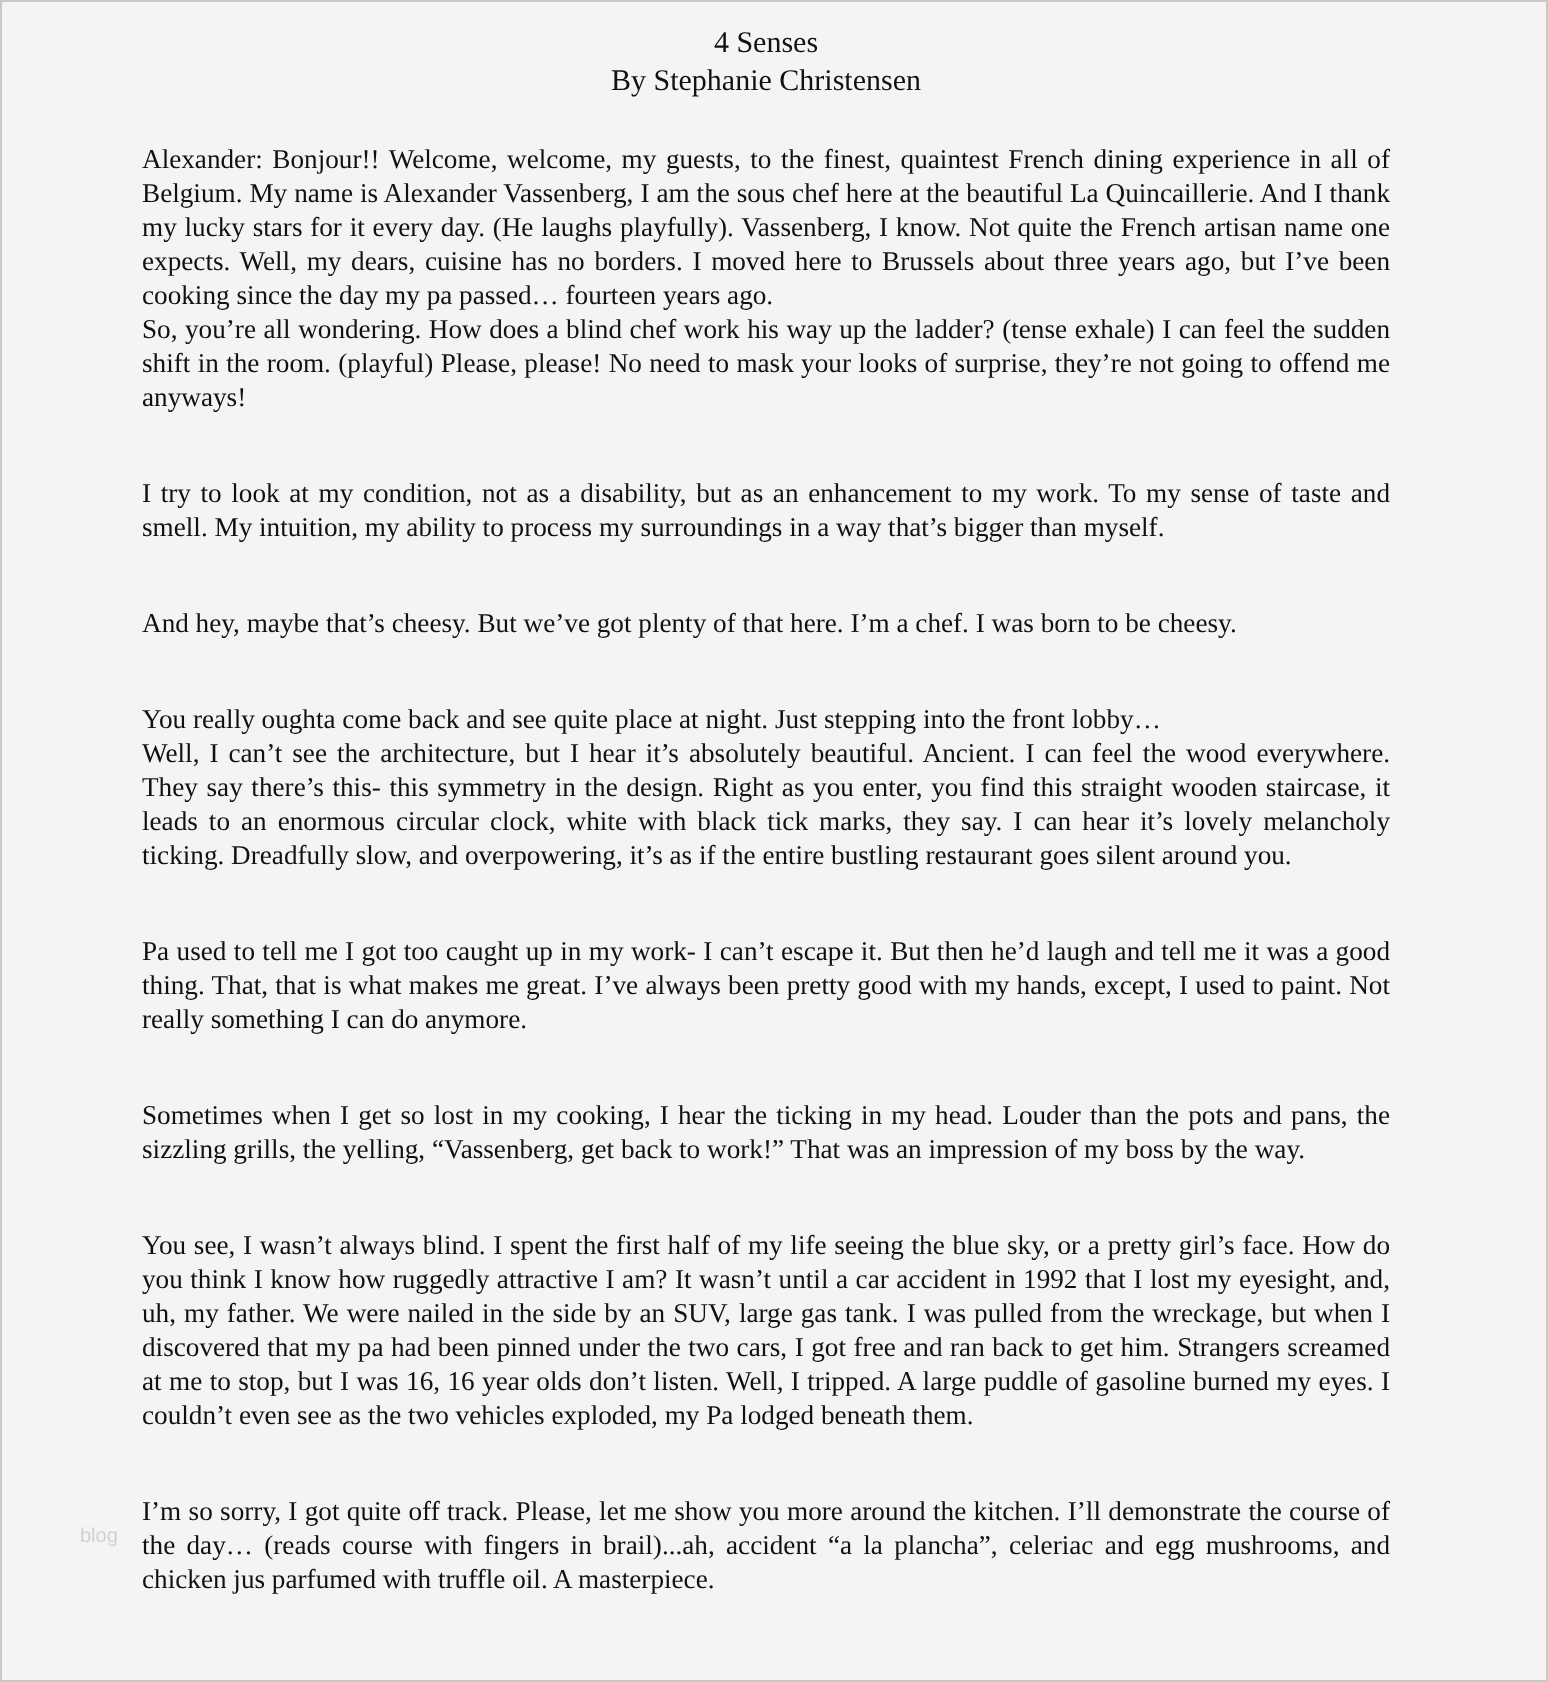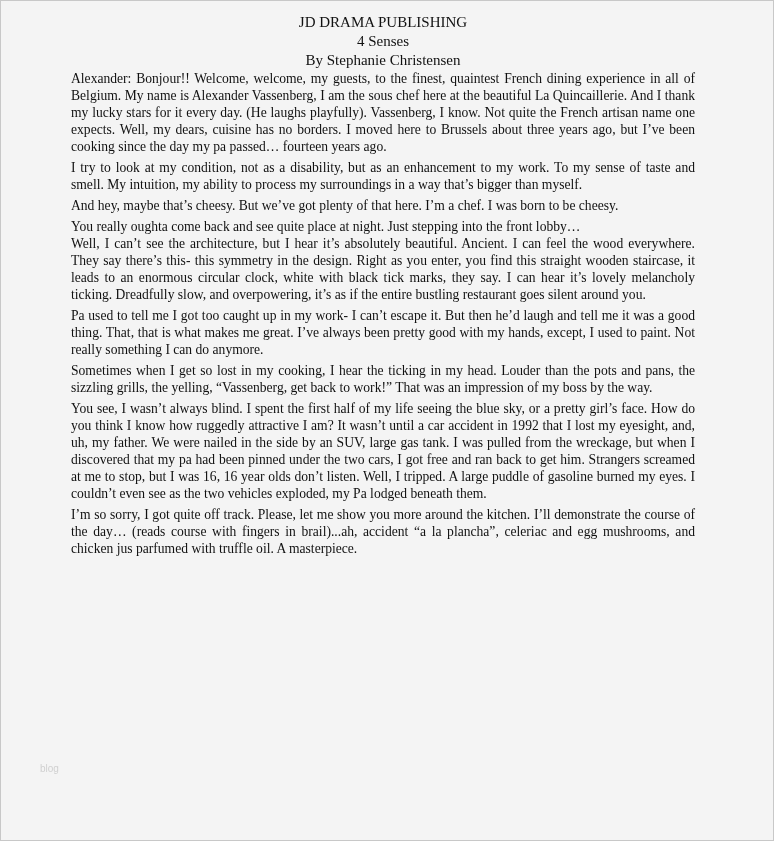--- a/index.html
+++ b/index.html
@@ -8,39 +8,39 @@
       background: #f4f4f4;
       box-sizing: border-box;
       border: 1px solid #c8c8c8;
       position: relative;
       font-family: "Liberation Serif", "DejaVu Serif", serif;
       color: #111;
     }
     .page { position: absolute; left: 70px; top: 12px; width: 624px; }
     .header { text-align: center; font-size: 15px; line-height: 19px; }
     .para { font-size: 13.6px; line-height: 17px; text-align: justify; margin: 0; }
-    .para.gap { margin-top: 4px; }
-    .first { margin-top: 0; }
+    .para.gap { margin-top: 31px; }
+    .first { margin-top: 20px; }
     .bold { font-weight: bold; }
     .watermark {
       position: absolute; left: 39px; top: 762px;
       font-family: Liberation Sans, sans-serif; font-size: 10px; color: #d0d0d0;
     }
   </style>
 </head>
 <body>
 
 <div class="page">
   <div class="header">
-    <div>JD DRAMA PUBLISHING</div>
     <div>4 Senses</div>
     <div>By Stephanie Christensen</div>
   </div>
 
   <p class="para first">Alexander: Bonjour!! Welcome, welcome, my guests, to the finest, quaintest French dining experience in all of Belgium. My name is Alexander Vassenberg, I am the sous chef here at the beautiful La Quincaillerie. And I thank my lucky stars for it every day. (He laughs playfully). Vassenberg, I know. Not quite the French artisan name one expects. Well, my dears, cuisine has no borders. I moved here to Brussels about three years ago, but I’ve been cooking since the day my pa passed… fourteen years ago.</p>
+  <p class="para">So, you’re all wondering. How does a blind chef work his way up the ladder? (tense exhale) I can feel the sudden shift in the room. (playful) Please, please! No need to mask your looks of surprise, they’re not going to offend me anyways!</p>
   <p class="para gap">I try to look at my condition, not as a disability, but as an enhancement to my work. To my sense of taste and smell. My intuition, my ability to process my surroundings in a way that’s bigger than myself.</p>
   <p class="para gap">And hey, maybe that’s cheesy. But we’ve got plenty of that here. I’m a chef. I was born to be cheesy.</p>
 
 
   <p class="para gap">You really oughta come back and see quite place at night. Just stepping into the front lobby…</p>
   <p class="para">Well, I can’t see the architecture, but I hear it’s absolutely beautiful. Ancient. I can feel the wood everywhere. They say there’s this- this symmetry in the design. Right as you enter, you find this straight wooden staircase, it leads to an enormous circular clock, white with black tick marks, they say. I can hear it’s lovely melancholy ticking. Dreadfully slow, and overpowering, it’s as if the entire bustling restaurant goes silent around you.</p>
   <p class="para gap">Pa used to tell me I got too caught up in my work- I can’t escape it. But then he’d laugh and tell me it was a good thing. That, that is what makes me great. I’ve always been pretty good with my hands, except, I used to paint. Not really something I can do anymore.</p>
   <p class="para gap">Sometimes when I get so lost in my cooking, I hear the ticking in my head. Louder than the pots and pans, the sizzling grills, the yelling, “Vassenberg, get back to work!” That was an impression of my boss by the way.</p>
   <p class="para gap">You see, I wasn’t always blind. I spent the first half of my life seeing the blue sky, or a pretty girl’s face. How do you think I know how ruggedly attractive I am? It wasn’t until a car accident in 1992 that I lost my eyesight, and, uh, my father. We were nailed in the side by an SUV, large gas tank. I was pulled from the wreckage, but when I discovered that my pa had been pinned under the two cars, I got free and ran back to get him. Strangers screamed at me to stop, but I was 16, 16 year olds don’t listen. Well, I tripped. A large puddle of gasoline burned my eyes. I couldn’t even see as the two vehicles exploded, my Pa lodged beneath them.</p>
   <p class="para gap">I’m so sorry, I got quite off track. Please, let me show you more around the kitchen. I’ll demonstrate the course of the day… (reads course with fingers in brail)...ah, accident “a la plancha”, celeriac and egg mushrooms, and chicken jus parfumed with truffle oil. A masterpiece.</p>

